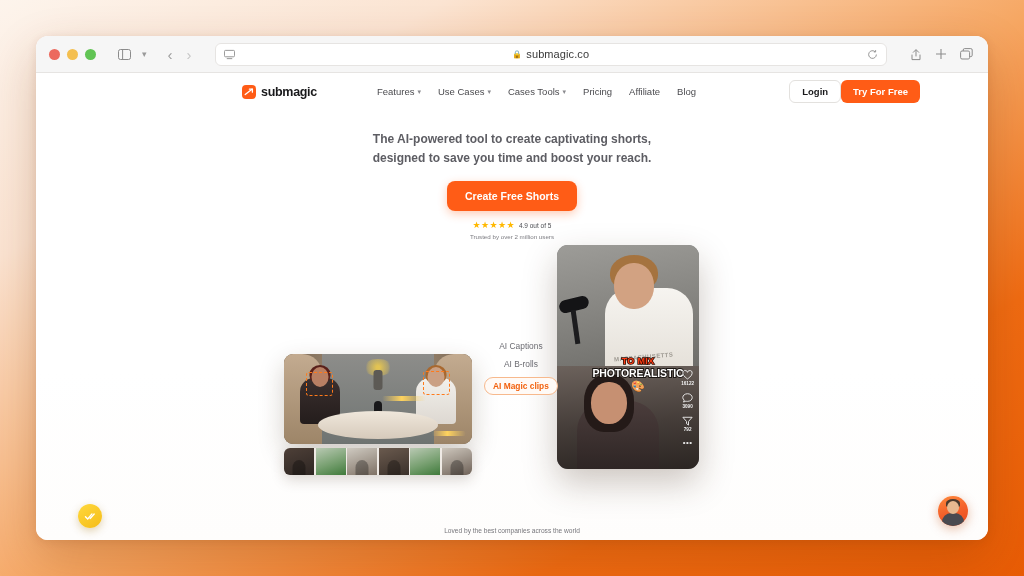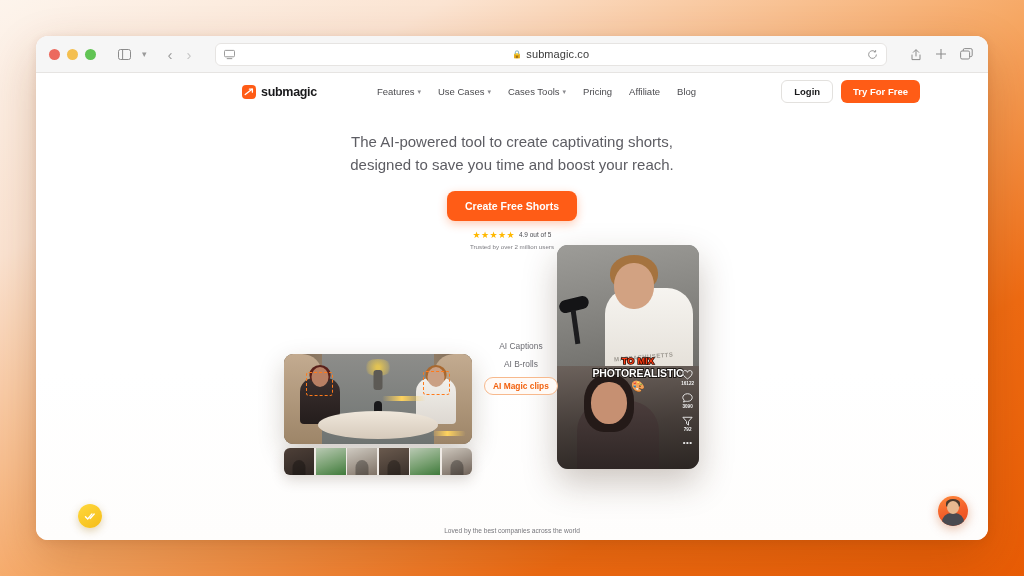--- a/index.html
+++ b/index.html
@@ -76,41 +76,41 @@
   .logo-mark svg { position: absolute; left: 2px; top: 2px; }
   .logo-text { font-size: 12.5px; font-weight: 700; color: #19191b; letter-spacing: -.3px; }
 
   .nav-links { display: flex; align-items: center; gap: 17px; margin-left: 60px; }
   .nav-link {
     font-size: 9.5px; color: #4b4b4f; display: flex; align-items: center; gap: 3px;
     white-space: nowrap;
   }
   .nav-link .caret { font-size: 7px; color: #8a8a8e; }
 
-  .nav-actions { display: flex; align-items: center; gap: 8px; margin-left: auto; margin-right: 28px; }
+  .nav-actions { display: flex; align-items: center; gap: 0; margin-left: auto; margin-right: 28px; }
   .btn-login {
     font-size: 9.5px; font-weight: 700; color: #19191b;
     border: 1px solid #e3e1de; border-radius: 6px;
     padding: 5px 12px; background: #fff; white-space: nowrap;
   }
   .btn-try {
     font-size: 9.5px; font-weight: 700; color: #fff;
     background: #ff5c16; border-radius: 6px;
     padding: 6px 12px; white-space: nowrap;
   }
 
   
   .hero { text-align: center; margin-top: 16px; position: relative; z-index: 4; }
   .hero h1 {
     font-size: 26px; font-weight: 800; letter-spacing: -1.1px;
     color: #101012; line-height: 1.1;
   }
   .hero h1 .accent { color: #f2620f; }
   .hero p {
-    margin-top: 20px; font-size: 15px; color: #5d5d63; line-height: 1.55;
+    margin-top: 20px; font-size: 12px; color: #5d5d63; line-height: 1.55; font-weight: bold;
   }
   .cta {
     display: inline-block; margin-top: 14px;
     background: #ff5c16; color: #fff;
     font-size: 10.5px; font-weight: 700;
     padding: 9px 18px; border-radius: 8px;
     box-shadow: 0 3px 10px rgba(255,92,22,.32);
   }
   .rating { margin-top: 9px; display: flex; align-items: center; justify-content: center; gap: 4px; }
   .stars { color: #ffb800; font-size: 9px; letter-spacing: .4px; }

